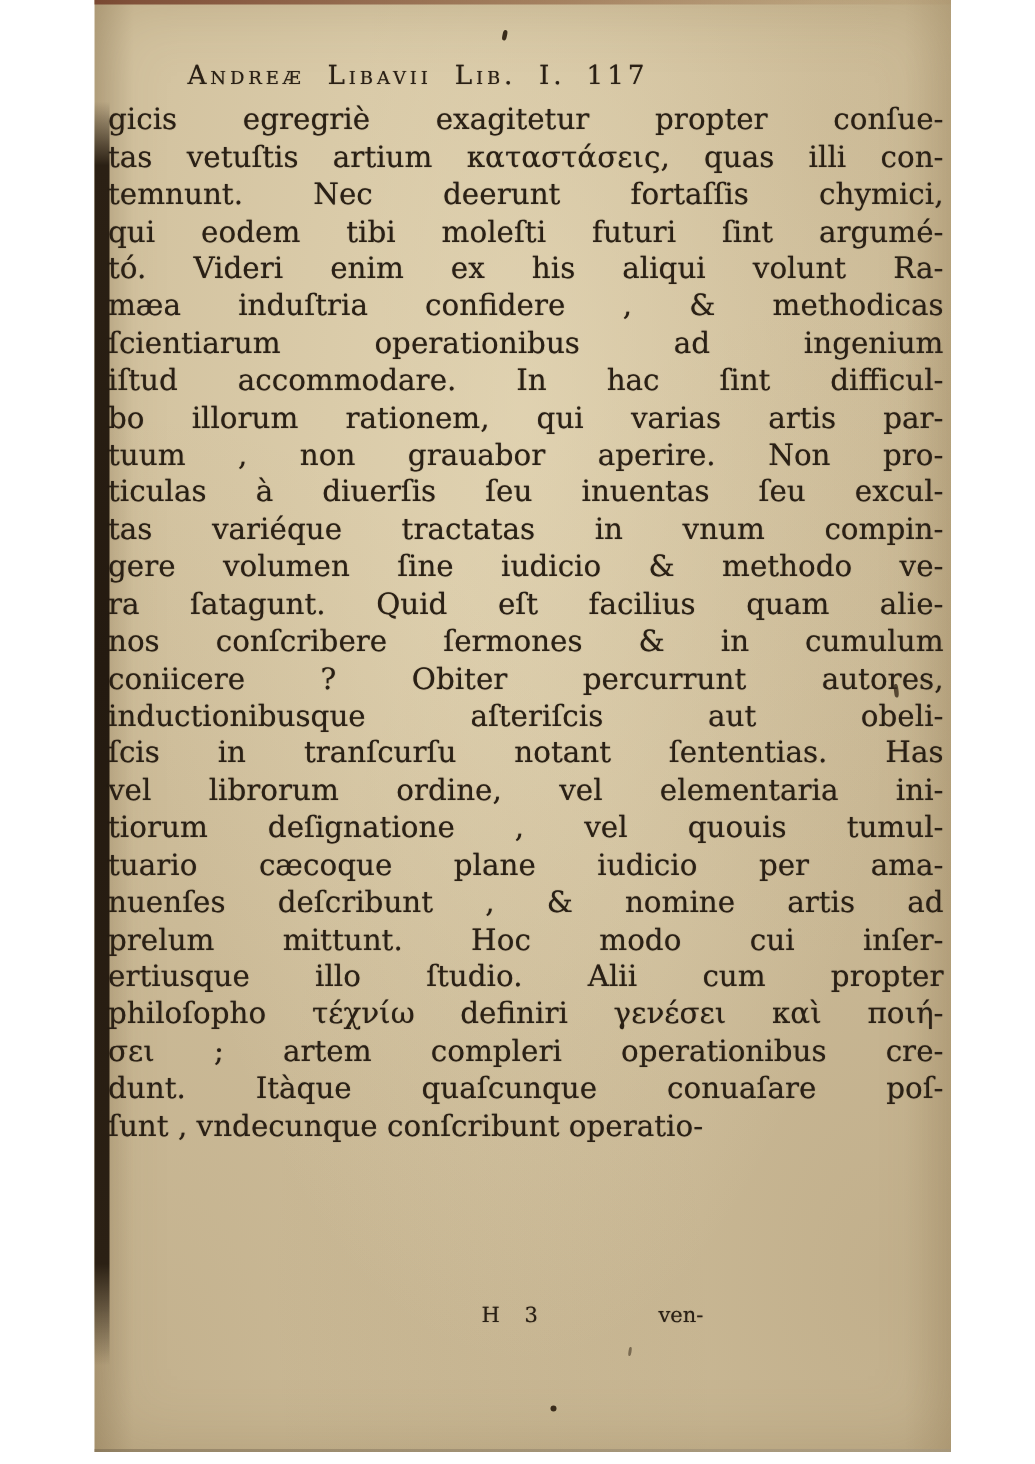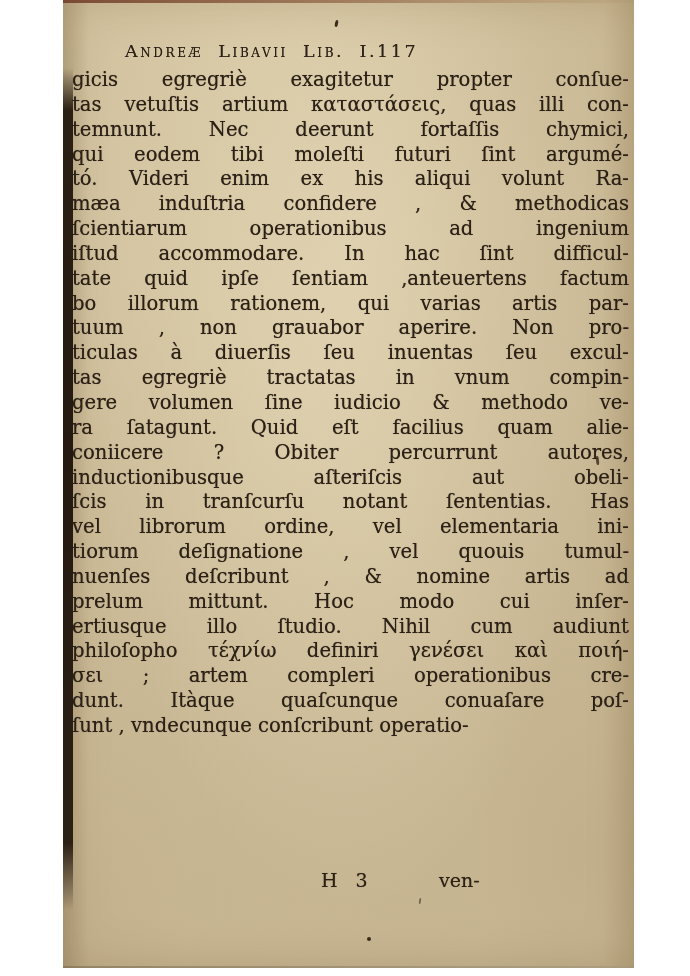--- a/index.html
+++ b/index.html
@@ -25,37 +25,37 @@
   .bottom-edge{
     position:absolute;left:0;bottom:0;width:100%;height:2px;
     background:linear-gradient(90deg, rgba(120,105,80,0.55), rgba(160,150,130,0.5));
   }
   .spine-shadow{
     position:absolute;left:0;top:68px;width:10px;height:842px;
     background:linear-gradient(180deg, rgba(36,26,16,0) 0%, #2b2014 5%, #241a10 45%, #2b2014 92%, rgba(36,26,16,0) 100%);
     filter:blur(0.4px);
   }
   .header{
-    position:absolute;left:62px;top:41px;display:flex;align-items:flex-end;gap:0;
+    position:absolute;left:62px;top:41px;display:flex;align-items:flex-end;gap:14px;
     font-variant:small-caps;font-size:17.5px;color:#2a2015;
     letter-spacing:2.6px;word-spacing:7px;white-space:nowrap;
     text-shadow:0 0 0.6px rgba(42,32,21,0.65);
   }
   .textblock{
     position:absolute;left:9px;top:68px;width:557px;
   }
   .line{
     height:24.85px;line-height:24.85px;font-size:19.6px;color:#2a2015;
     text-align:justify;text-align-last:justify;white-space:normal;overflow:visible;
     text-shadow:0 0 0.7px rgba(42,32,21,0.6);
   }
   .line:last-child{text-align-last:left;}
   .footer{
     position:absolute;left:0;top:869px;width:557px;height:26px;
-    font-size:19px;color:#2a2015;text-shadow:0 0 0.7px rgba(42,32,21,0.6);
+    font-size:14px;color:#2a2015;text-shadow:0 0 0.7px rgba(42,32,21,0.6);
   }
   .signature{position:absolute;left:258px;word-spacing:12px;}
   .catchword{position:absolute;left:376px;}
   .speck{position:absolute;background:#3a2c1b;border-radius:40%;}
   .speck.s1{left:272px;top:20px;width:3px;height:7px;transform:rotate(12deg);}
   .speck.s2{left:533px;top:456px;width:3px;height:9px;transform:rotate(-6deg);opacity:.8;}
   .speck.s3{left:304px;top:937px;width:4px;height:4px;border-radius:50%;}
   .speck.s4{left:356px;top:898px;width:2px;height:6px;opacity:.55;transform:rotate(8deg);}
 </style>
 </head>
@@ -72,35 +72,36 @@
 
   <div class="textblock">
     <div class="line">gicis egregriè exagitetur propter conſue-</div>
     <div class="line">tas vetuſtis artium καταστάσεις, quas illi con-</div>
     <div class="line">temnunt.  Nec deerunt fortaſſis chymici,</div>
     <div class="line">qui eodem tibi moleſti futuri ſint argumé-</div>
     <div class="line">tó.  Videri enim ex his aliqui volunt Ra-</div>
     <div class="line">mæa induſtria confidere , &amp; methodicas</div>
     <div class="line">ſcientiarum operationibus ad ingenium</div>
     <div class="line">iſtud accommodare.  In hac ſint difficul-</div>
-    <div class="line">tate quid ipſe ſentiam ,anteuertens factum</div>
     <div class="line">bo illorum rationem, qui varias artis par-</div>
     <div class="line">tuum , non grauabor aperire.  Non pro-</div>
     <div class="line">ticulas à diuerſis ſeu inuentas ſeu excul-</div>
-    <div class="line">tas egregriè tractatas in vnum compin-</div>
+    <div class="line">tas variéque tractatas in vnum compin-</div>
     <div class="line">gere volumen ſine iudicio &amp; methodo ve-</div>
     <div class="line">ra ſatagunt.  Quid eſt facilius quam alie-</div>
+    <div class="line">nos conſcribere ſermones &amp; in cumulum</div>
     <div class="line">coniicere ?  Obiter percurrunt autores,</div>
     <div class="line">inductionibusque aſteriſcis aut obeli-</div>
     <div class="line">ſcis in tranſcurſu notant ſententias.  Has</div>
     <div class="line">vel librorum ordine, vel elementaria ini-</div>
     <div class="line">tiorum deſignatione , vel quouis tumul-</div>
+    <div class="line">tuario cæcoque plane iudicio per ama-</div>
     <div class="line">nuenſes deſcribunt , &amp; nomine artis ad</div>
     <div class="line">prelum mittunt.  Hoc modo cui inſer-</div>
-    <div class="line">ertiusque illo ſtudio.  Nihil cum audiunt</div>
+    <div class="line">ertiusque illo ſtudio.  Alii cum propter</div>
     <div class="line">philoſopho τέχνίω definiri γενέσει καὶ ποιή-</div>
     <div class="line">σει ; artem compleri operationibus cre-</div>
     <div class="line">dunt.  Itàque quaſcunque conuaſare poſ-</div>
     <div class="line">ſunt , vndecunque conſcribunt operatio-</div>
   </div>
 
   <div class="footer">
     <span class="signature">H 3</span>
     <span class="catchword">ven-</span>
   </div>

